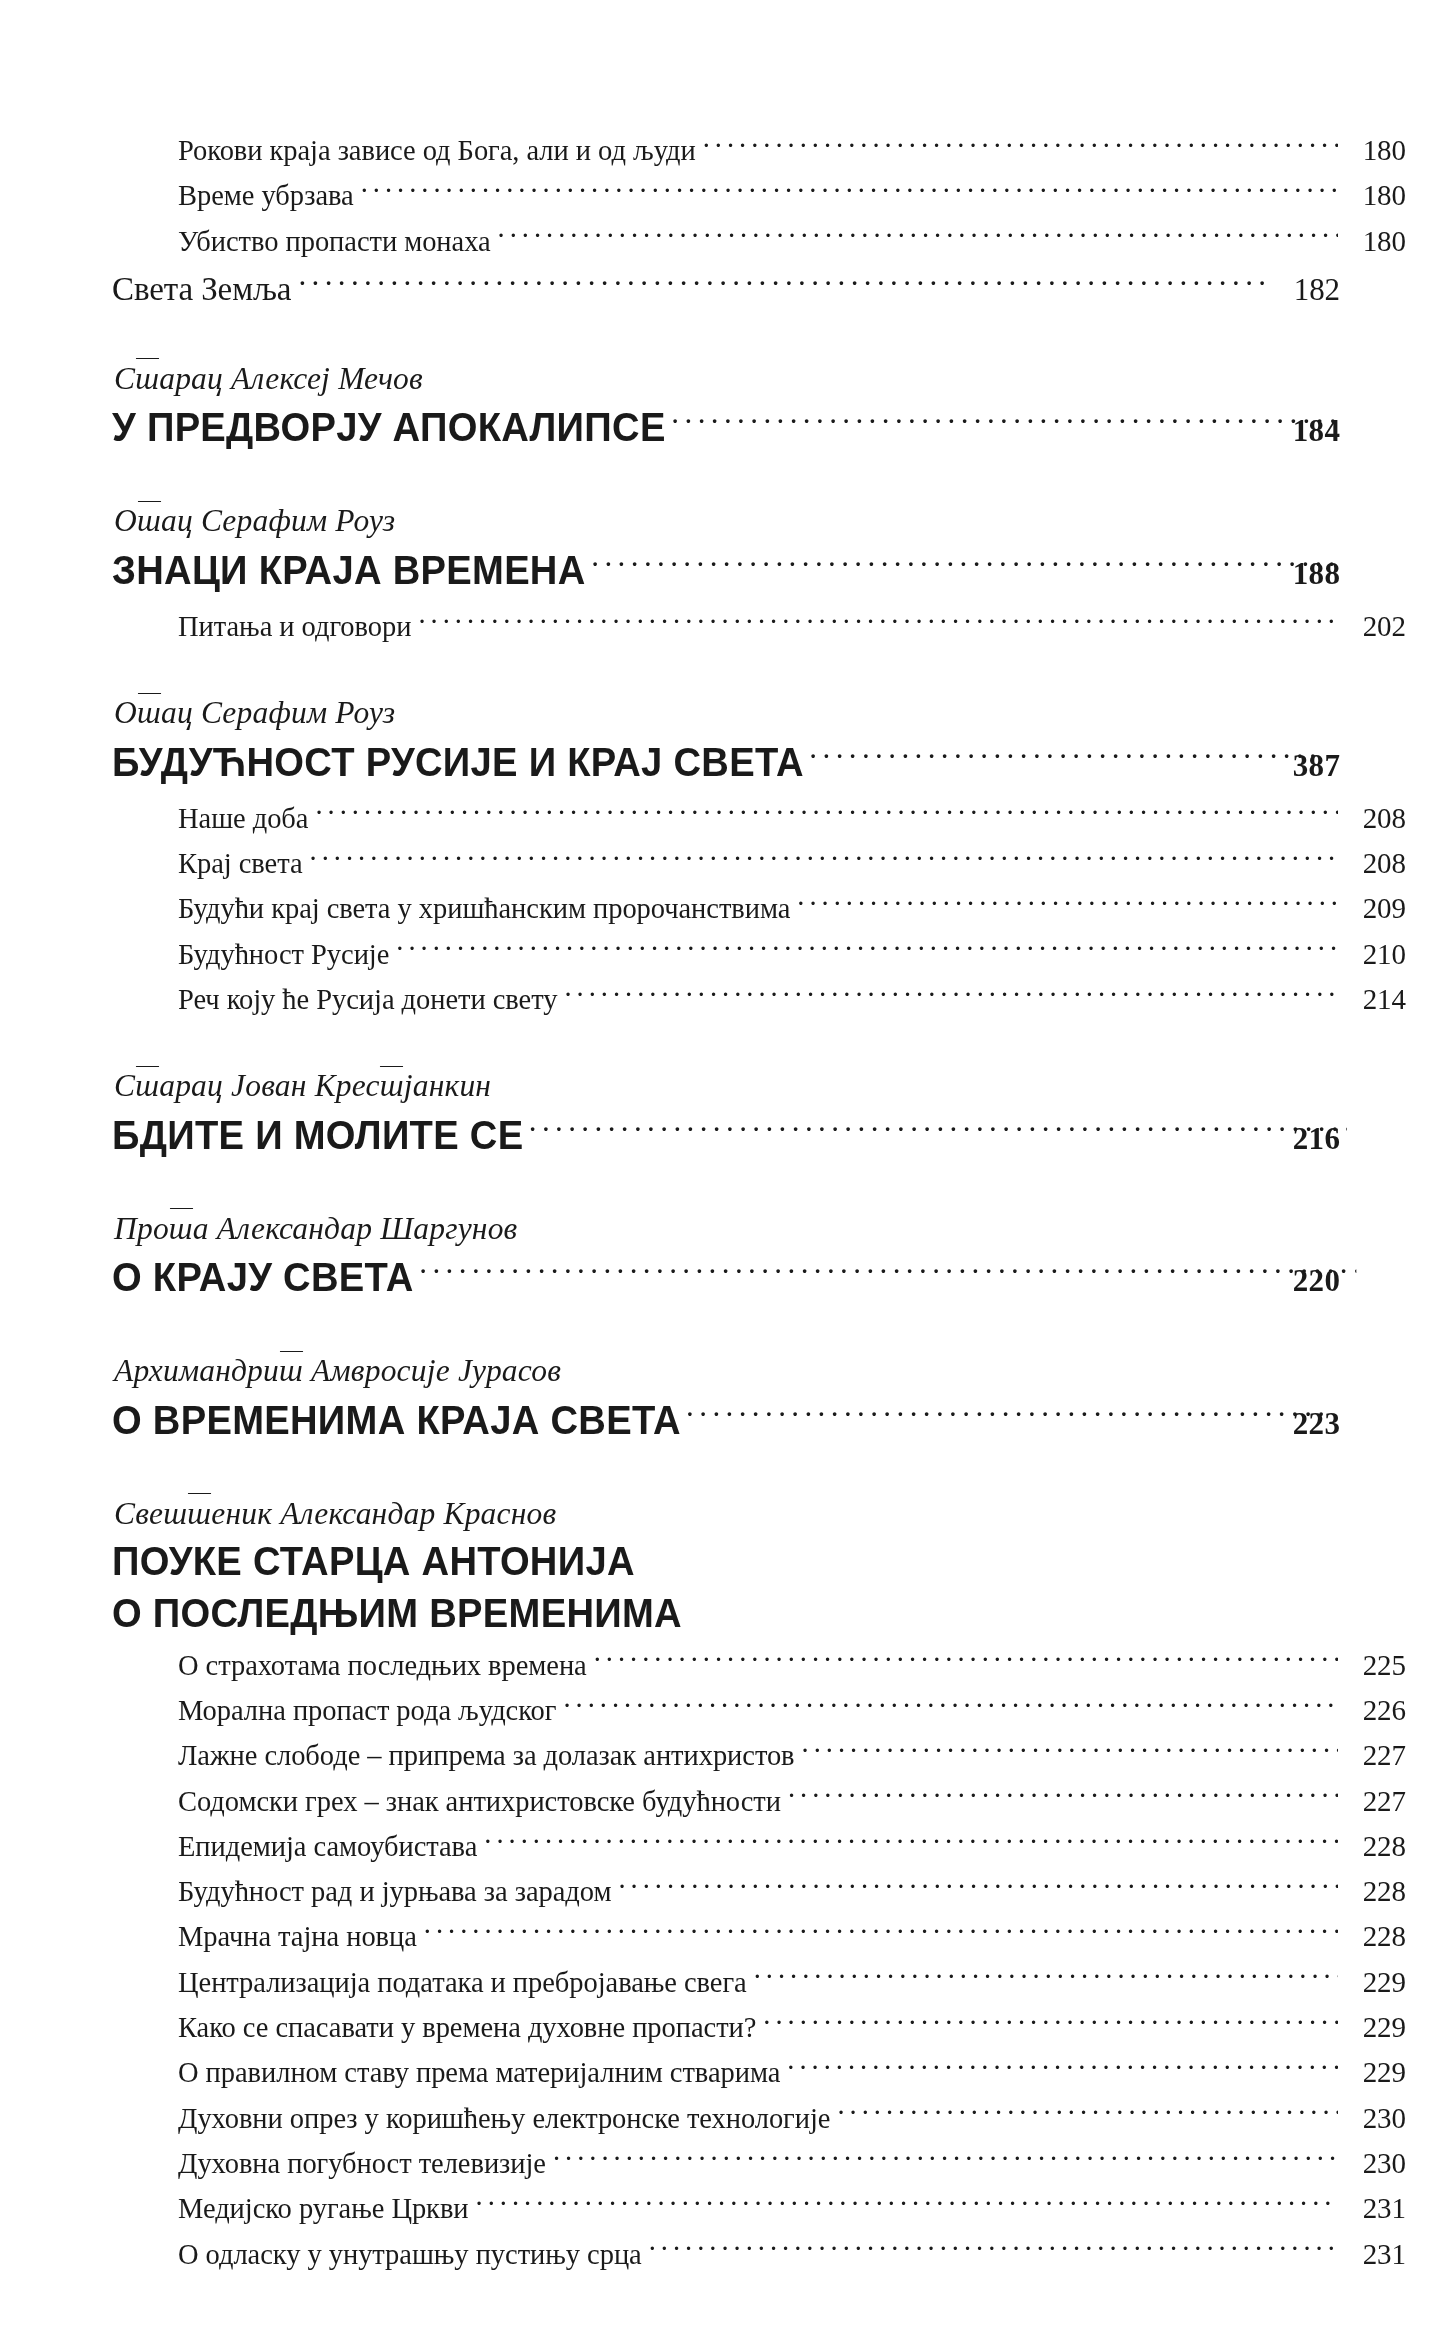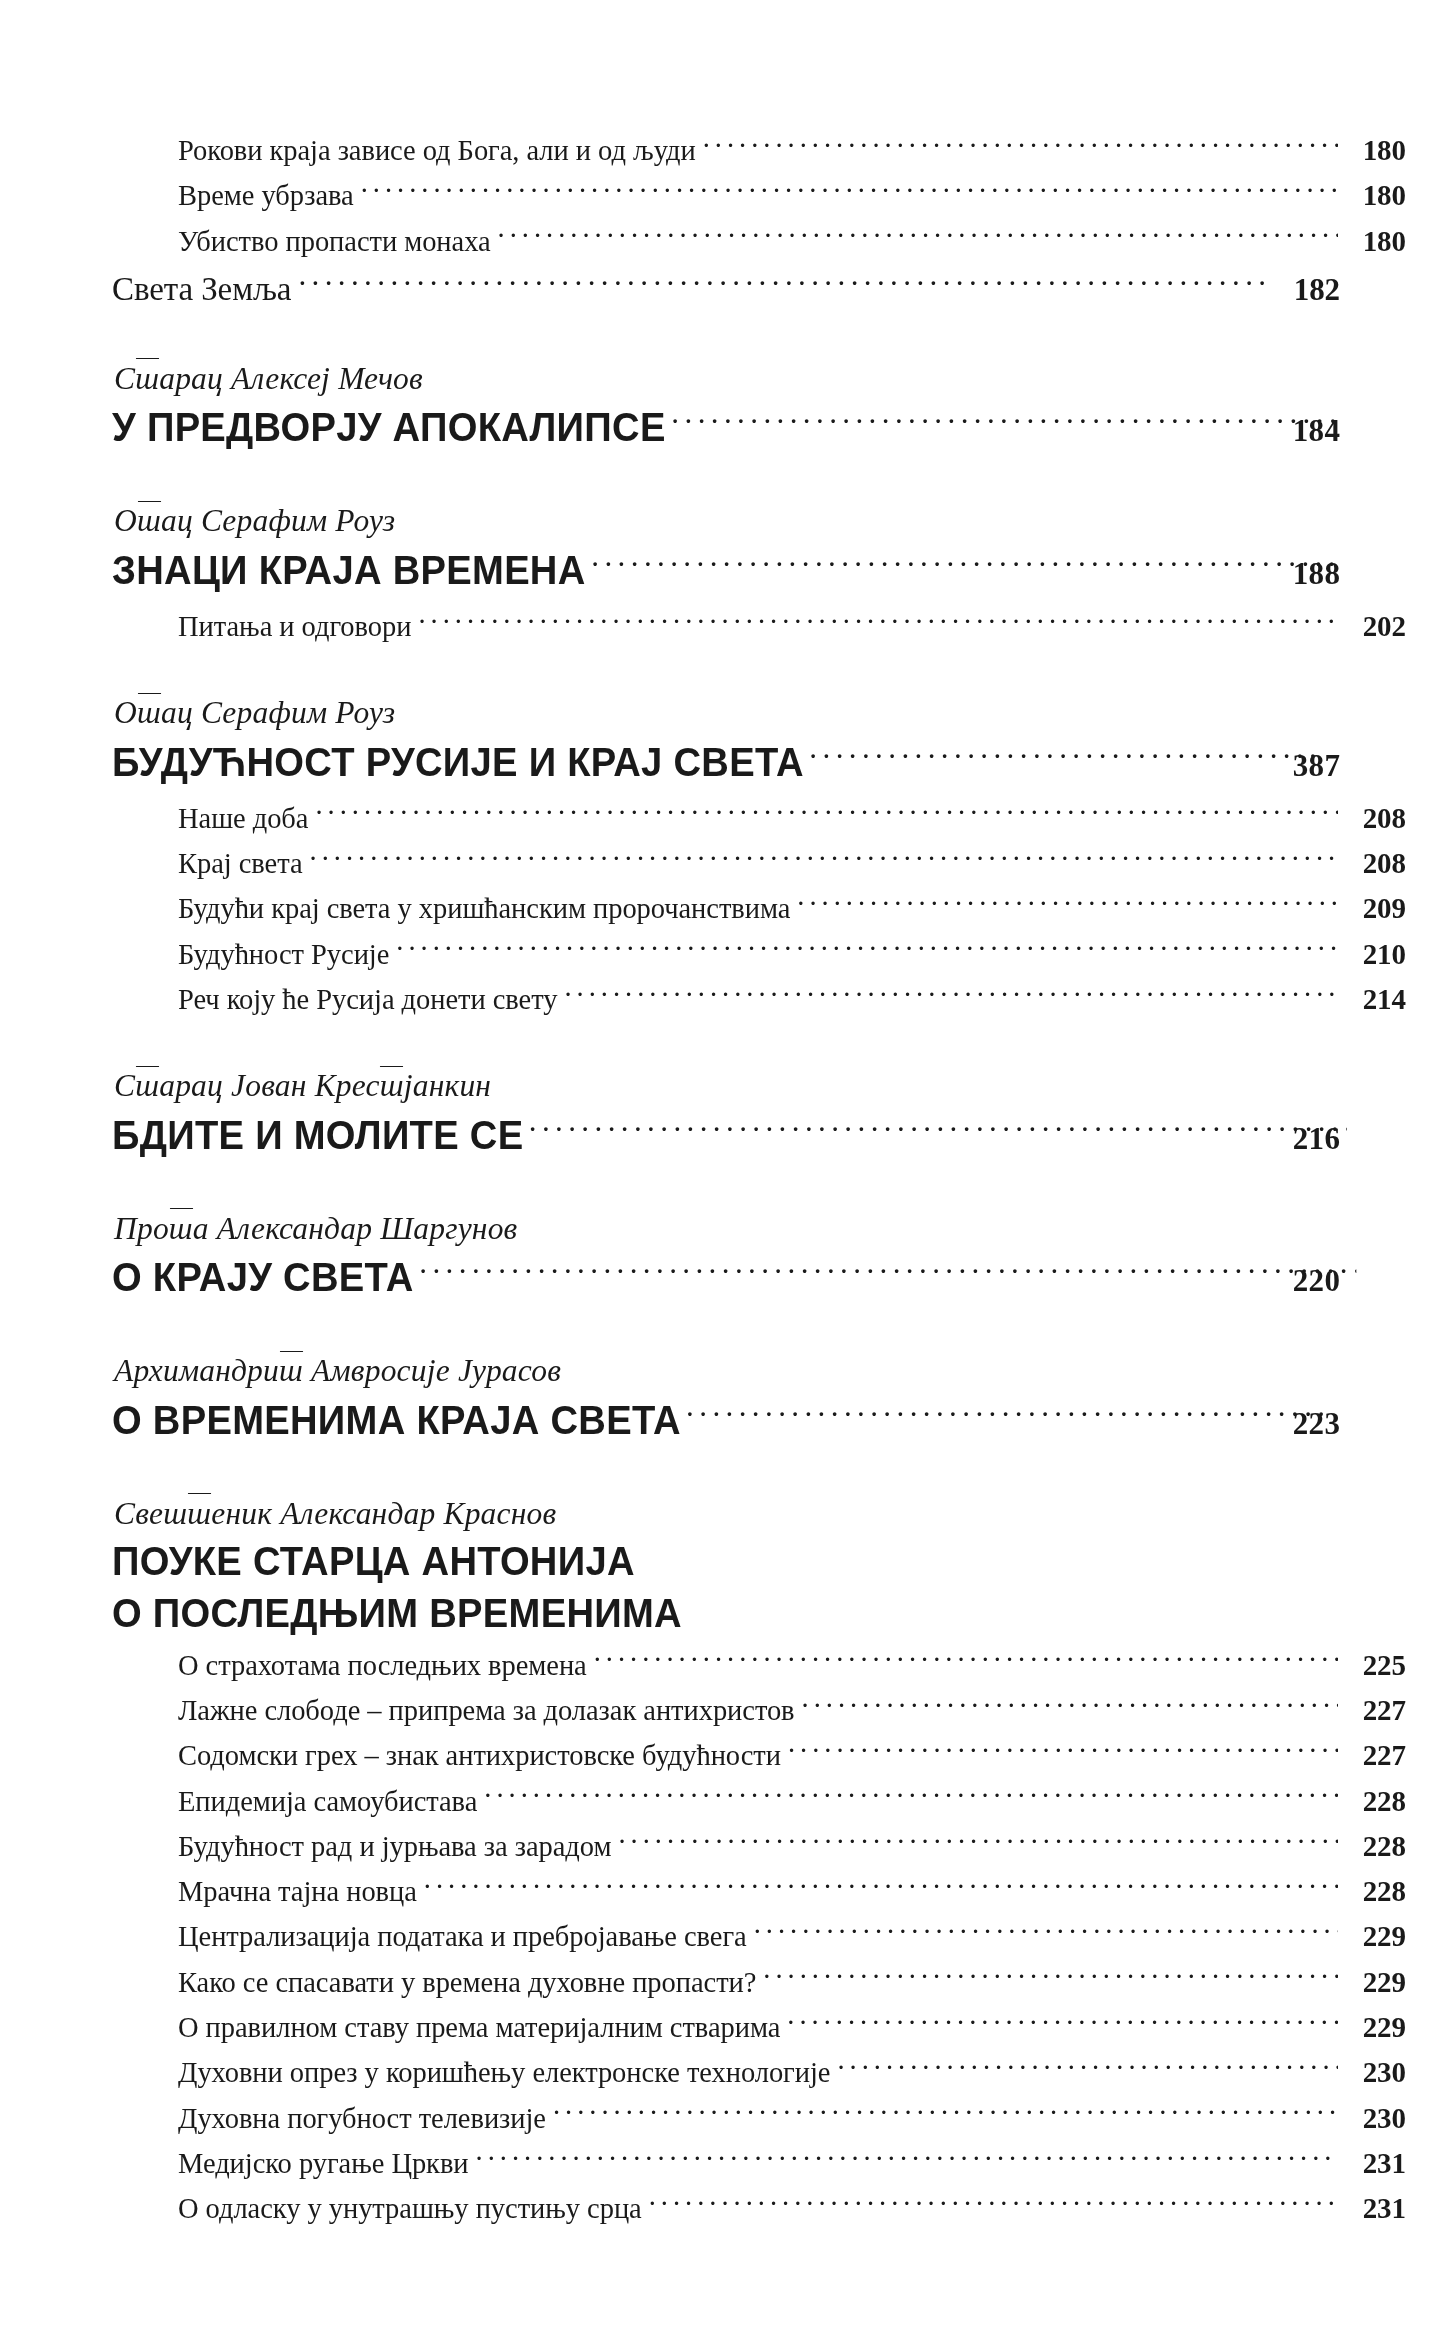--- a/index.html
+++ b/index.html
@@ -48,21 +48,20 @@
     display: block;
     position: absolute;
     bottom: 0;
     left: 0;
     white-space: nowrap;
   }
   .row .pageno {
     flex: 0 0 auto;
     text-align: right;
     font-variant-numeric: lining-nums;
-    font-weight: bold;
   }
 
   
   .sub {
     font-size: 28.5px;
     line-height: 44.3px;
     padding-left: 66px;
     letter-spacing: -0.05px;
   }
   .sub .leader::before { font-size: 28.5px; letter-spacing: 5.0px; }
@@ -261,20 +260,25 @@
       <div class="author"><span>Свеш</span><span class="bt">ш</span><span>еник Александар Краснов</span></div>
       <div class="title noleader">ПОУКЕ СТАРЦА АНТОНИЈА</div>
       <div class="title noleader gap-after-title">О ПОСЛЕДЊИМ ВРЕМЕНИМА</div>
       <div class="sublist">
         <div class="row sub">
           <span class="label">О страхотама последњих времена</span>
           <span class="leader"></span>
           <span class="pageno">225</span>
         </div>
         <div class="row sub">
+          <span class="label">Морална пропаст рода људског</span>
+          <span class="leader"></span>
+          <span class="pageno">226</span>
+        </div>
+        <div class="row sub">
           <span class="label">Лажне слободе – припрема за долазак антихристов</span>
           <span class="leader"></span>
           <span class="pageno">227</span>
         </div>
         <div class="row sub">
           <span class="label">Содомски грех – знак антихристовске будућности</span>
           <span class="leader"></span>
           <span class="pageno">227</span>
         </div>
         <div class="row sub">

